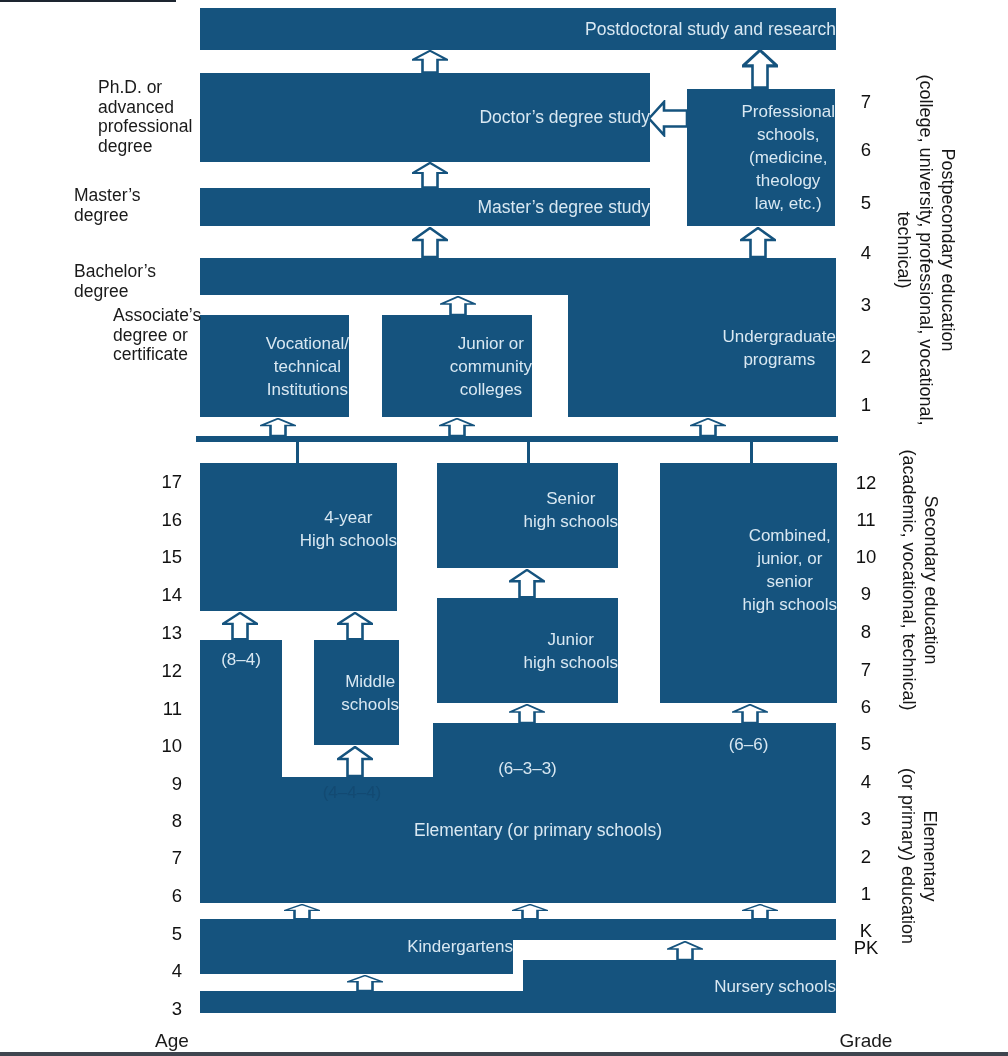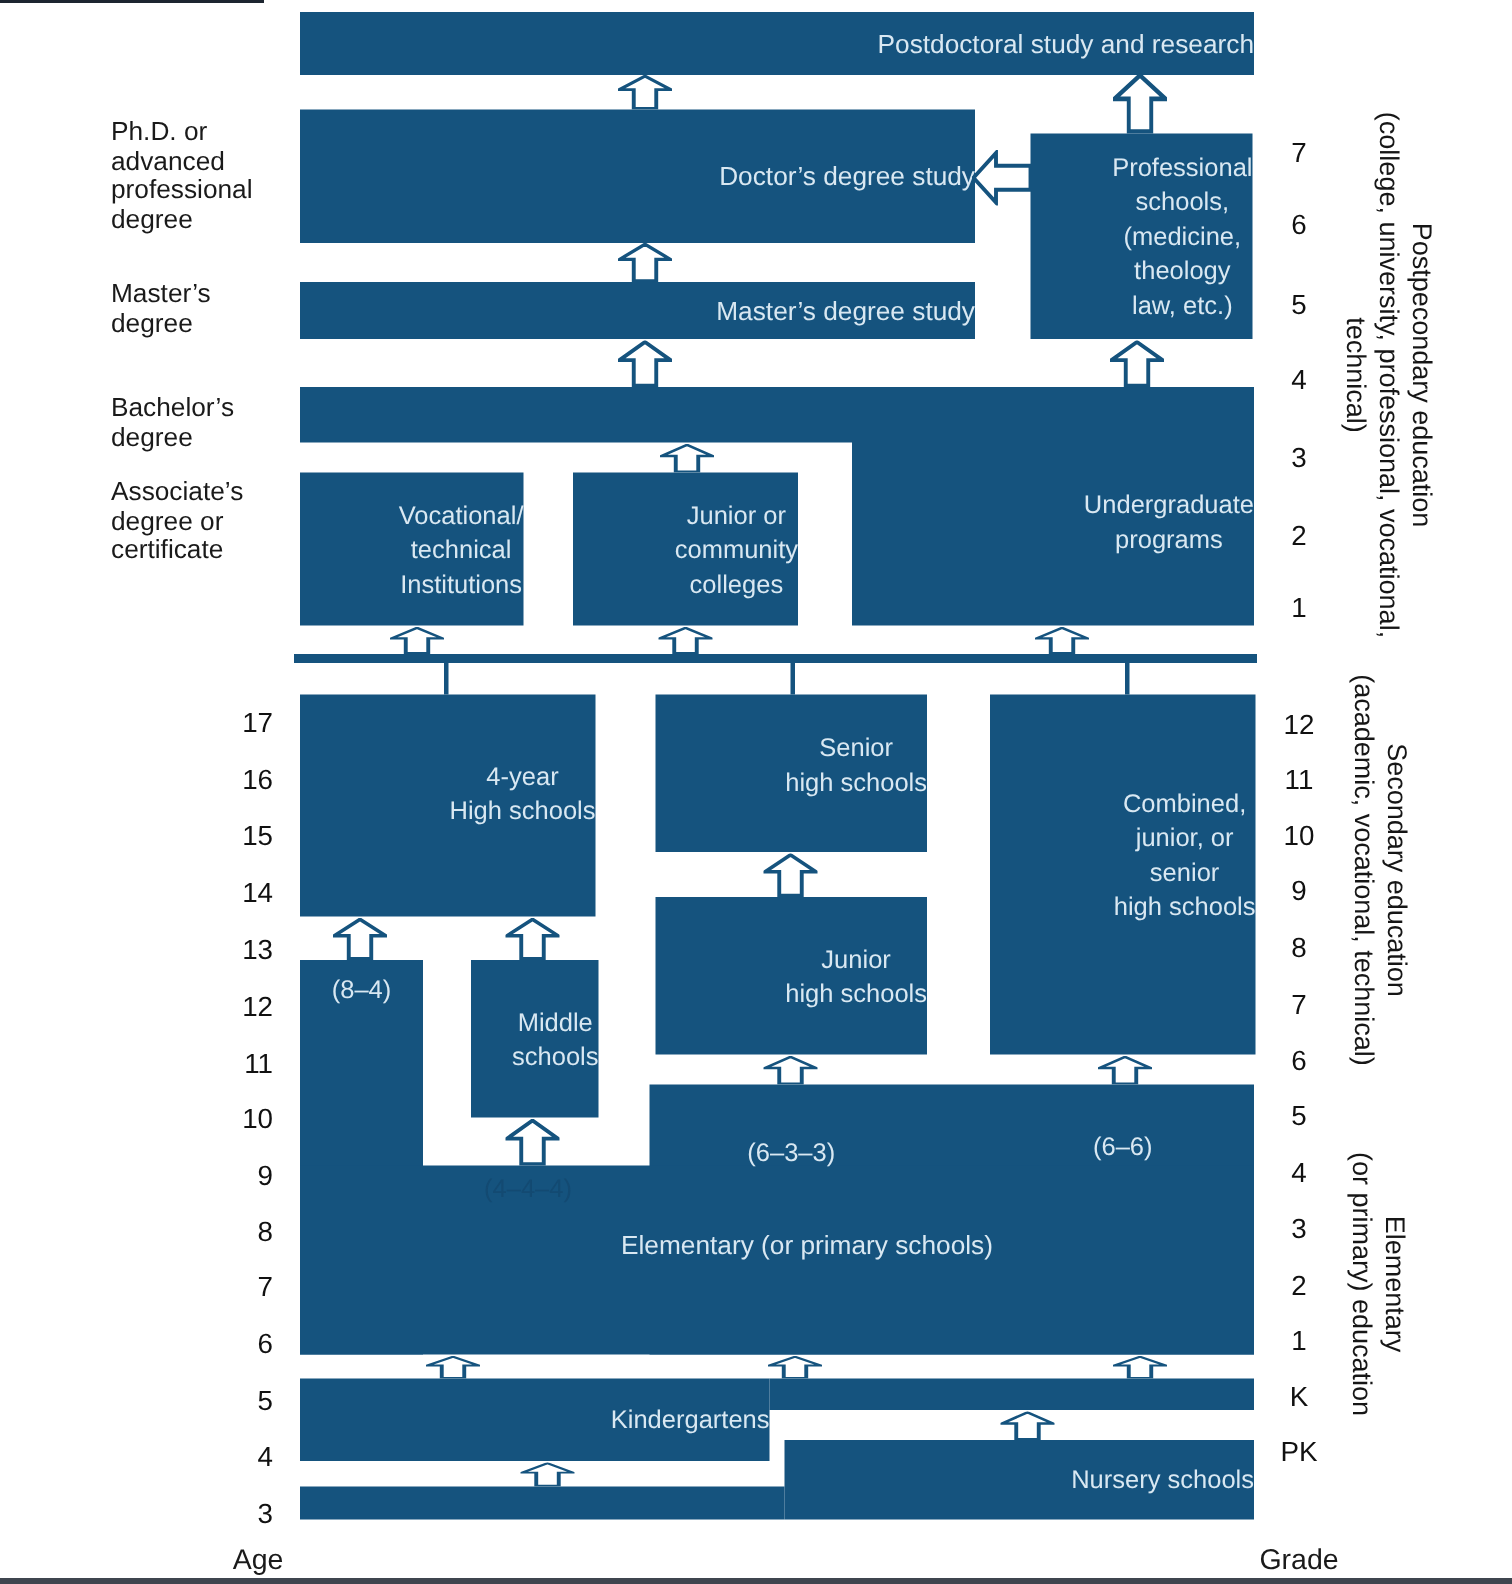--- a/index.html
+++ b/index.html
@@ -104,21 +104,21 @@
     <span>Middle
 schools</span>
   </div>
 
   <div class="bar" style="left:200px;top:640px;width:82px;height:263px;"></div>
   <div class="bar" style="left:433px;top:723px;width:403px;height:180px;"></div>
   <div class="bar" style="left:200px;top:777px;width:636px;height:126px;"></div>
   <div class="plabel" style="left:220px;top:820px;width:636px;font-size:17.5px;">Elementary (or primary schools)</div>
   <div class="plabel" style="left:200px;top:650px;width:82px;">(8–4)</div>
   <div class="plabel" style="left:437px;top:759px;width:181px;">(6–3–3)</div>
-  <div class="plabel" style="left:660px;top:735px;width:177px;margin-top:20px;">(6–6)</div>
+  <div class="plabel" style="left:660px;top:735px;width:177px;">(6–6)</div>
   <div class="plabel dark" style="left:307px;top:783px;width:90px;">(4–4–4)</div>
 
   <div class="box" style="left:200px;top:919px;width:313px;height:55px;">
     <span>Kindergartens</span>
   </div>
   <div class="bar" style="left:513px;top:919px;width:323px;height:21px;"></div>
   <div class="box" style="left:523px;top:960px;width:313px;height:53px;">
     <span>Nursery schools</span>
   </div>
   <div class="bar" style="left:200px;top:991px;width:323px;height:22px;"></div>
@@ -222,29 +222,29 @@
       <svg viewBox="0 0 36 32" preserveAspectRatio="none">
         <path d="M18 1 L35 13.5 H25.5 V31 H10.5 V13.5 H1 Z"></path>
       </svg>
     </div>
   <div class="arrow-up" style="left:667px;top:941px;width:36px;height:19px;">
       <svg viewBox="0 0 36 32" preserveAspectRatio="none">
         <path d="M18 1 L35 13.5 H25.5 V31 H10.5 V13.5 H1 Z"></path>
       </svg>
     </div>
 
-  <div class="llabel" style="top:78px;">Ph.D. or
+  <div class="llabel" style="top:78px;margin-left:24px;">Ph.D. or
 advanced
 professional
 degree</div>
   <div class="llabel" style="top:186px;">Master’s
 degree</div>
   <div class="llabel" style="top:262px;">Bachelor’s
 degree</div>
-  <div class="llabel" style="top:318px;">Associate’s
+  <div class="llabel" style="top:306px;margin-left:39px;">Associate’s
 degree or
 certificate</div>
 
   <div class="num age" style="top:470px;">17</div>
   <div class="num age" style="top:508px;">16</div>
   <div class="num age" style="top:545px;">15</div>
   <div class="num age" style="top:583px;">14</div>
   <div class="num age" style="top:621px;">13</div>
   <div class="num age" style="top:659px;">12</div>
   <div class="num age" style="top:697px;">11</div>
@@ -271,21 +271,21 @@
   <div class="num grade" style="top:582px;">9</div>
   <div class="num grade" style="top:620px;">8</div>
   <div class="num grade" style="top:658px;">7</div>
   <div class="num grade" style="top:695px;">6</div>
   <div class="num grade" style="top:732px;">5</div>
   <div class="num grade" style="top:770px;">4</div>
   <div class="num grade" style="top:807px;">3</div>
   <div class="num grade" style="top:845px;">2</div>
   <div class="num grade" style="top:882px;">1</div>
   <div class="num grade" style="top:919px;">K</div>
-  <div class="num grade" style="top:956px;">PK</div>
+  <div class="num grade" style="top:936px;">PK</div>
   <div class="caption" style="left:838px;top:1029px;width:56px;">Grade</div>
 
   <div class="side" style="left:716px;top:217px;width:420px;height:66px;">Postpecondary education
 (college, university, professional, vocational,
 technical)</div>
   <div class="side" style="left:770px;top:558px;width:300px;height:44px;">Secondary education
 (academic, vocational, technical)</div>
   <div class="side" style="left:799px;top:834px;width:240px;height:44px;">Elementary
 (or primary) education</div>
 

